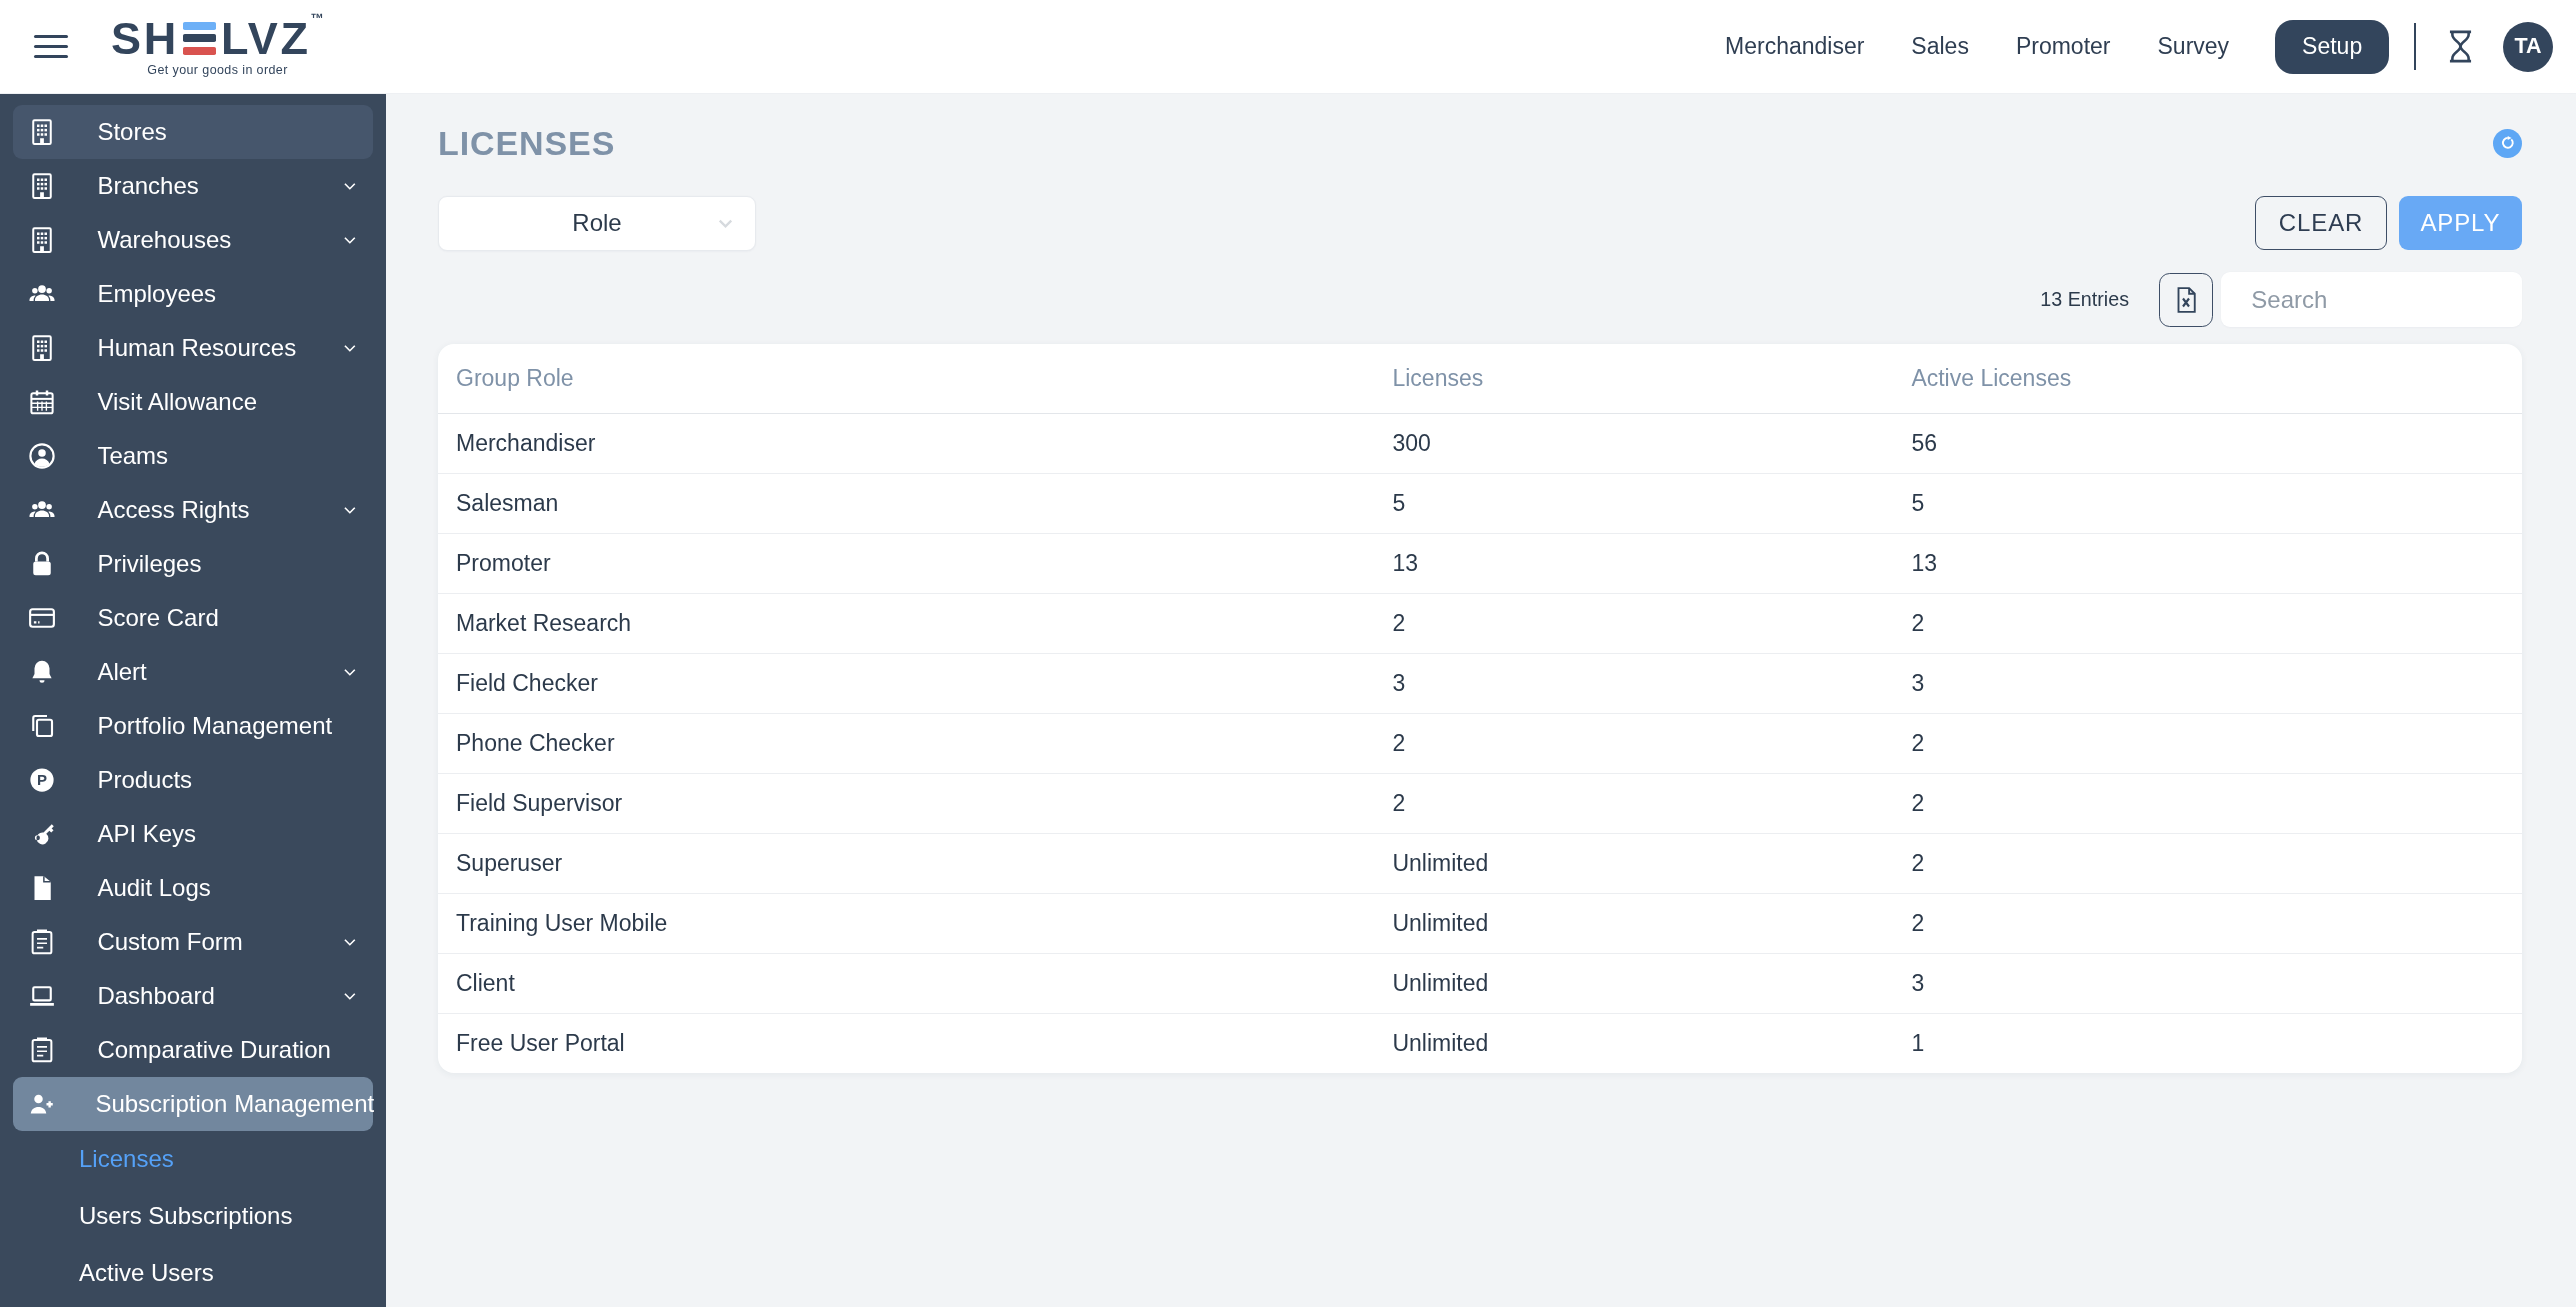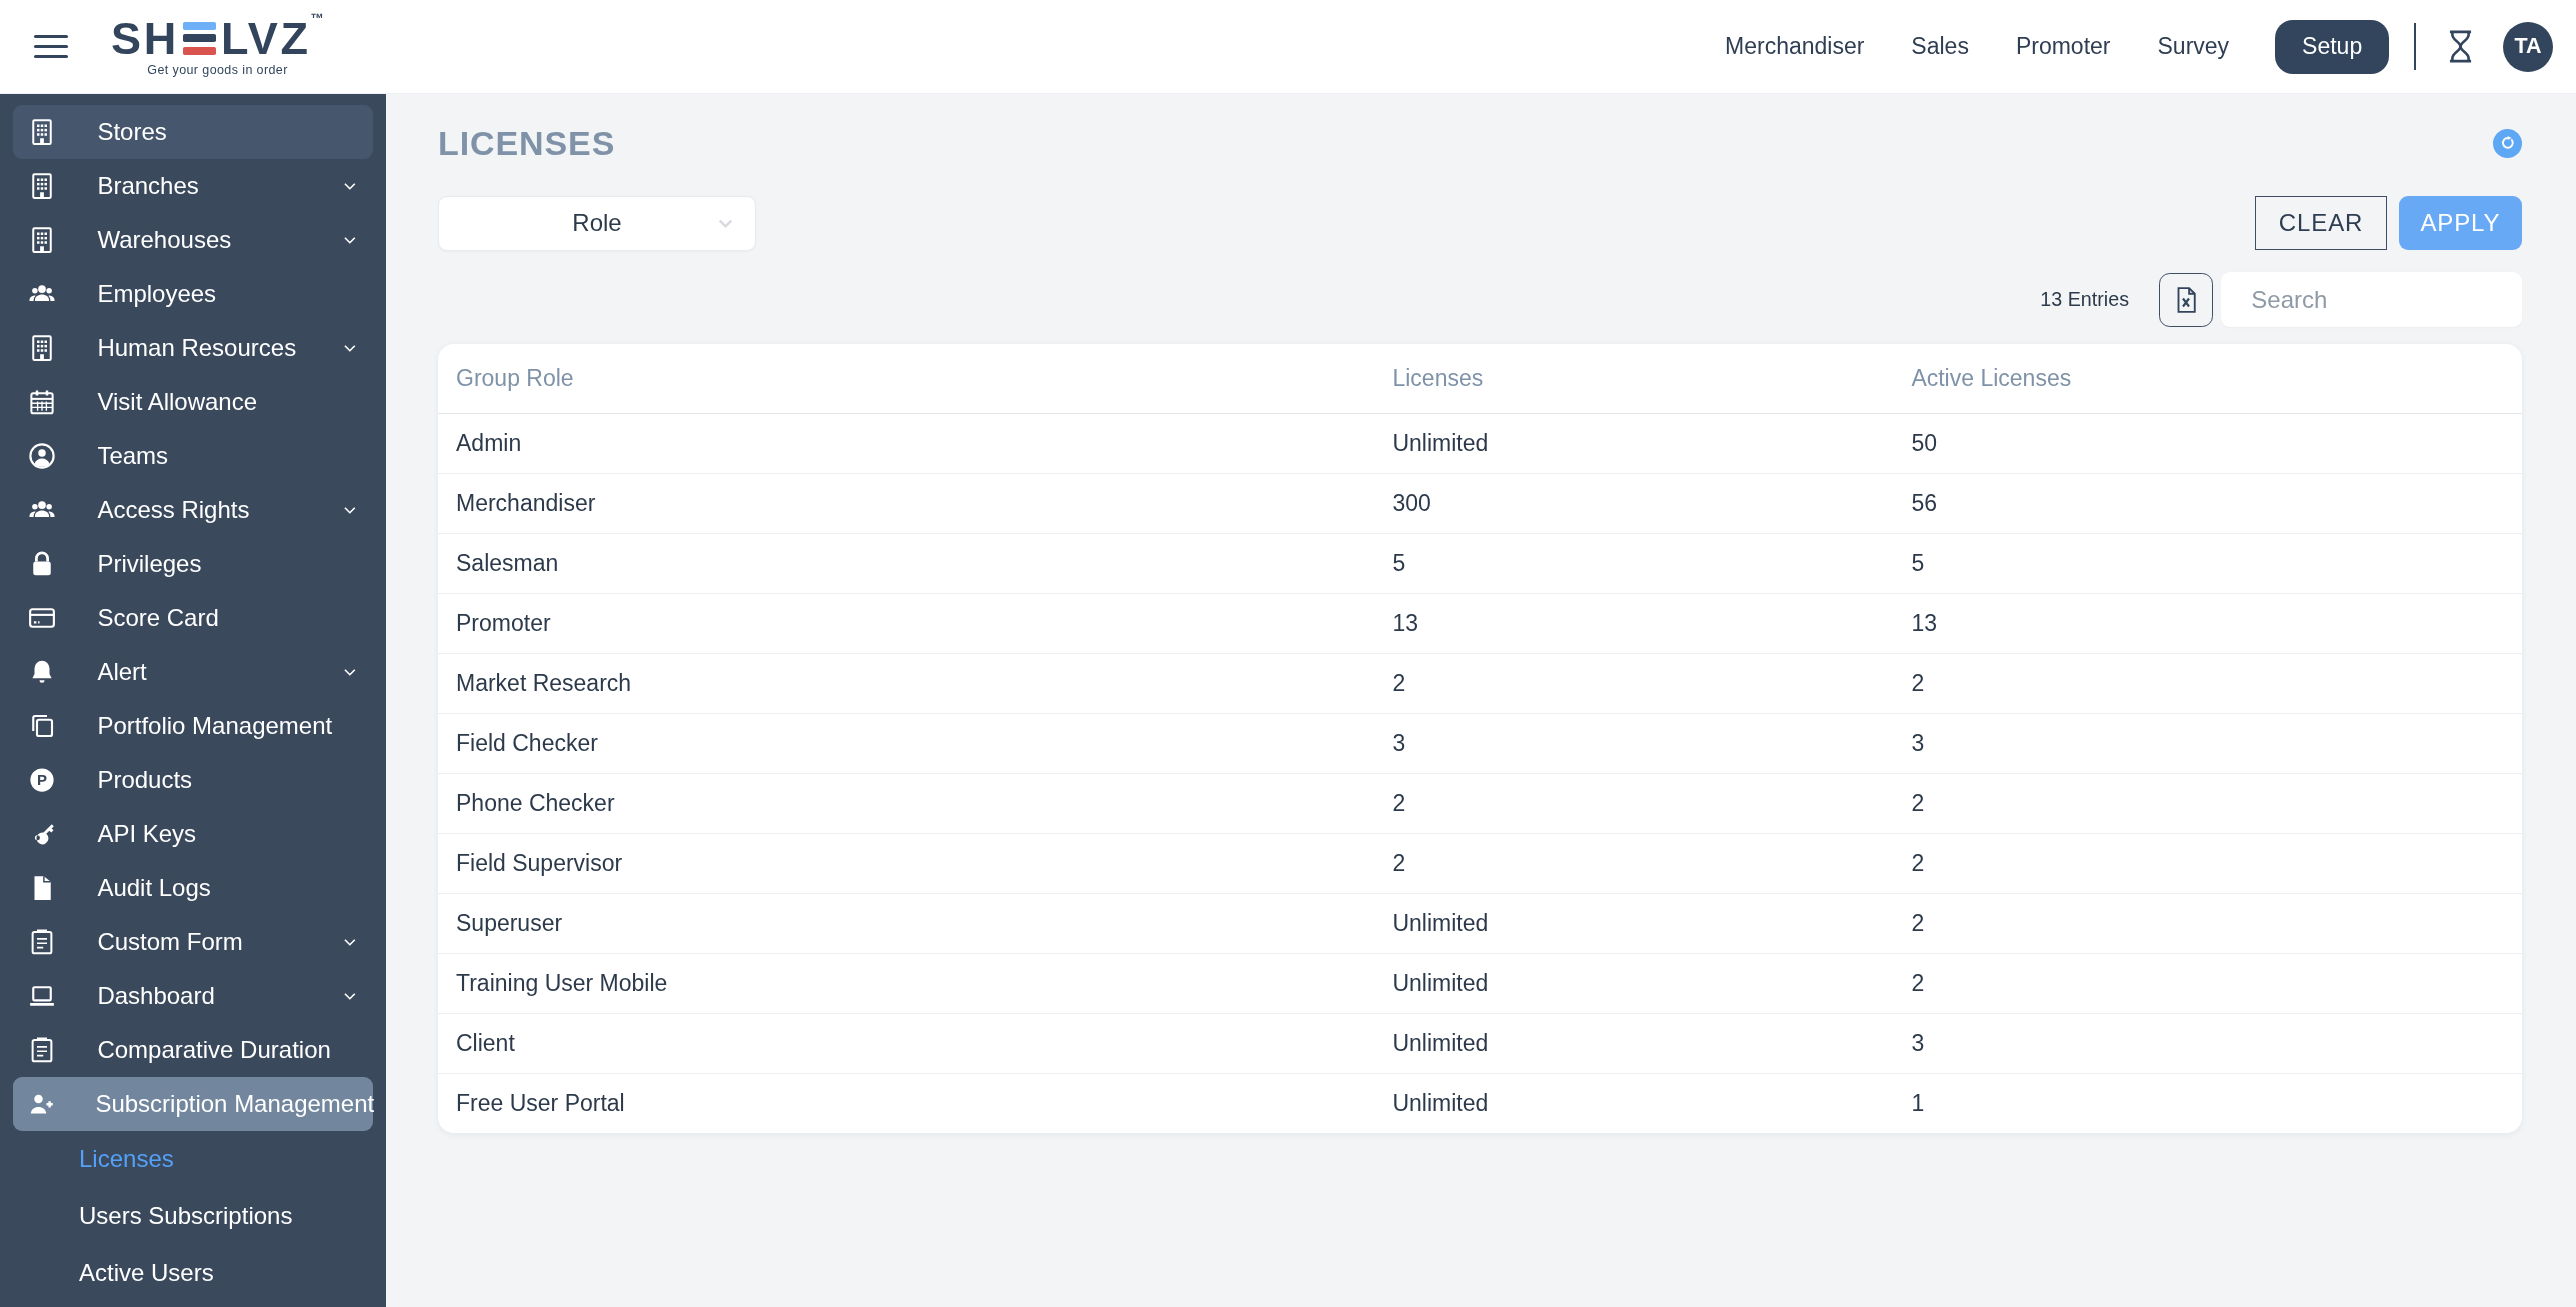--- a/index.html
+++ b/index.html
@@ -58,21 +58,21 @@
     display:flex; align-items:center; justify-content:center; cursor:pointer; padding:0; }
 
   .filter-row { margin-top:33px; display:flex; align-items:center; justify-content:space-between; }
   .role-select { position:relative; width:318px; height:55px; background:#fff;
     border:0.9px solid #e7eaee; border-radius:9px; display:flex; align-items:center;
     justify-content:center; font-size:24px; color:#2c3a4b; cursor:pointer;
     box-shadow:0 0.9px 1.8px rgba(40,60,90,.04); }
   .role-chev { position:absolute; right:18px; top:50%; transform:translateY(-50%); display:flex; }
   .action-buttons { display:flex; gap:11.6px; }
   .btn-clear { height:54px; padding:4px 23px; background:transparent; border:1.8px solid #3e4e66;
-    border-radius:0; font-size:24px; letter-spacing:0.9px; color:#2e3d52; cursor:pointer;
+    border-radius:9px; font-size:24px; letter-spacing:0.9px; color:#2e3d52; cursor:pointer;
     font-family:"Liberation Sans", sans-serif; }
   .btn-apply { height:54px; padding:0 21.5px; background:#68a9f5; border:none; border-radius:9px;
     font-size:24px; letter-spacing:0.9px; color:#fff; cursor:pointer;
     font-family:"Liberation Sans", sans-serif; }
 
   .toolbar-row { margin-top:21.5px; display:flex; align-items:center; justify-content:flex-end; }
   .entries-label { font-size:19.7px; font-weight:400; color:#2c3a4b; margin-right:30px; }
   .export-btn { width:54px; height:54px; border:1.8px solid #3e4e66; border-radius:10.7px;
     background:transparent; display:flex; align-items:center; justify-content:center;
     cursor:pointer; margin-right:8px; }
@@ -492,25 +492,20 @@
           </colgroup>
       <thead>
         <tr>
           <th>Group Role</th>
           <th>Licenses</th>
           <th>Active Licenses</th>
         </tr>
       </thead>
       <tbody>
         <tr>
-          <td>Admin</td>
-          <td>Unlimited</td>
-          <td>50</td>
-        </tr>
-        <tr>
           <td>Merchandiser</td>
           <td>300</td>
           <td>56</td>
         </tr>
         <tr>
           <td>Salesman</td>
           <td>5</td>
           <td>5</td>
         </tr>
         <tr>

